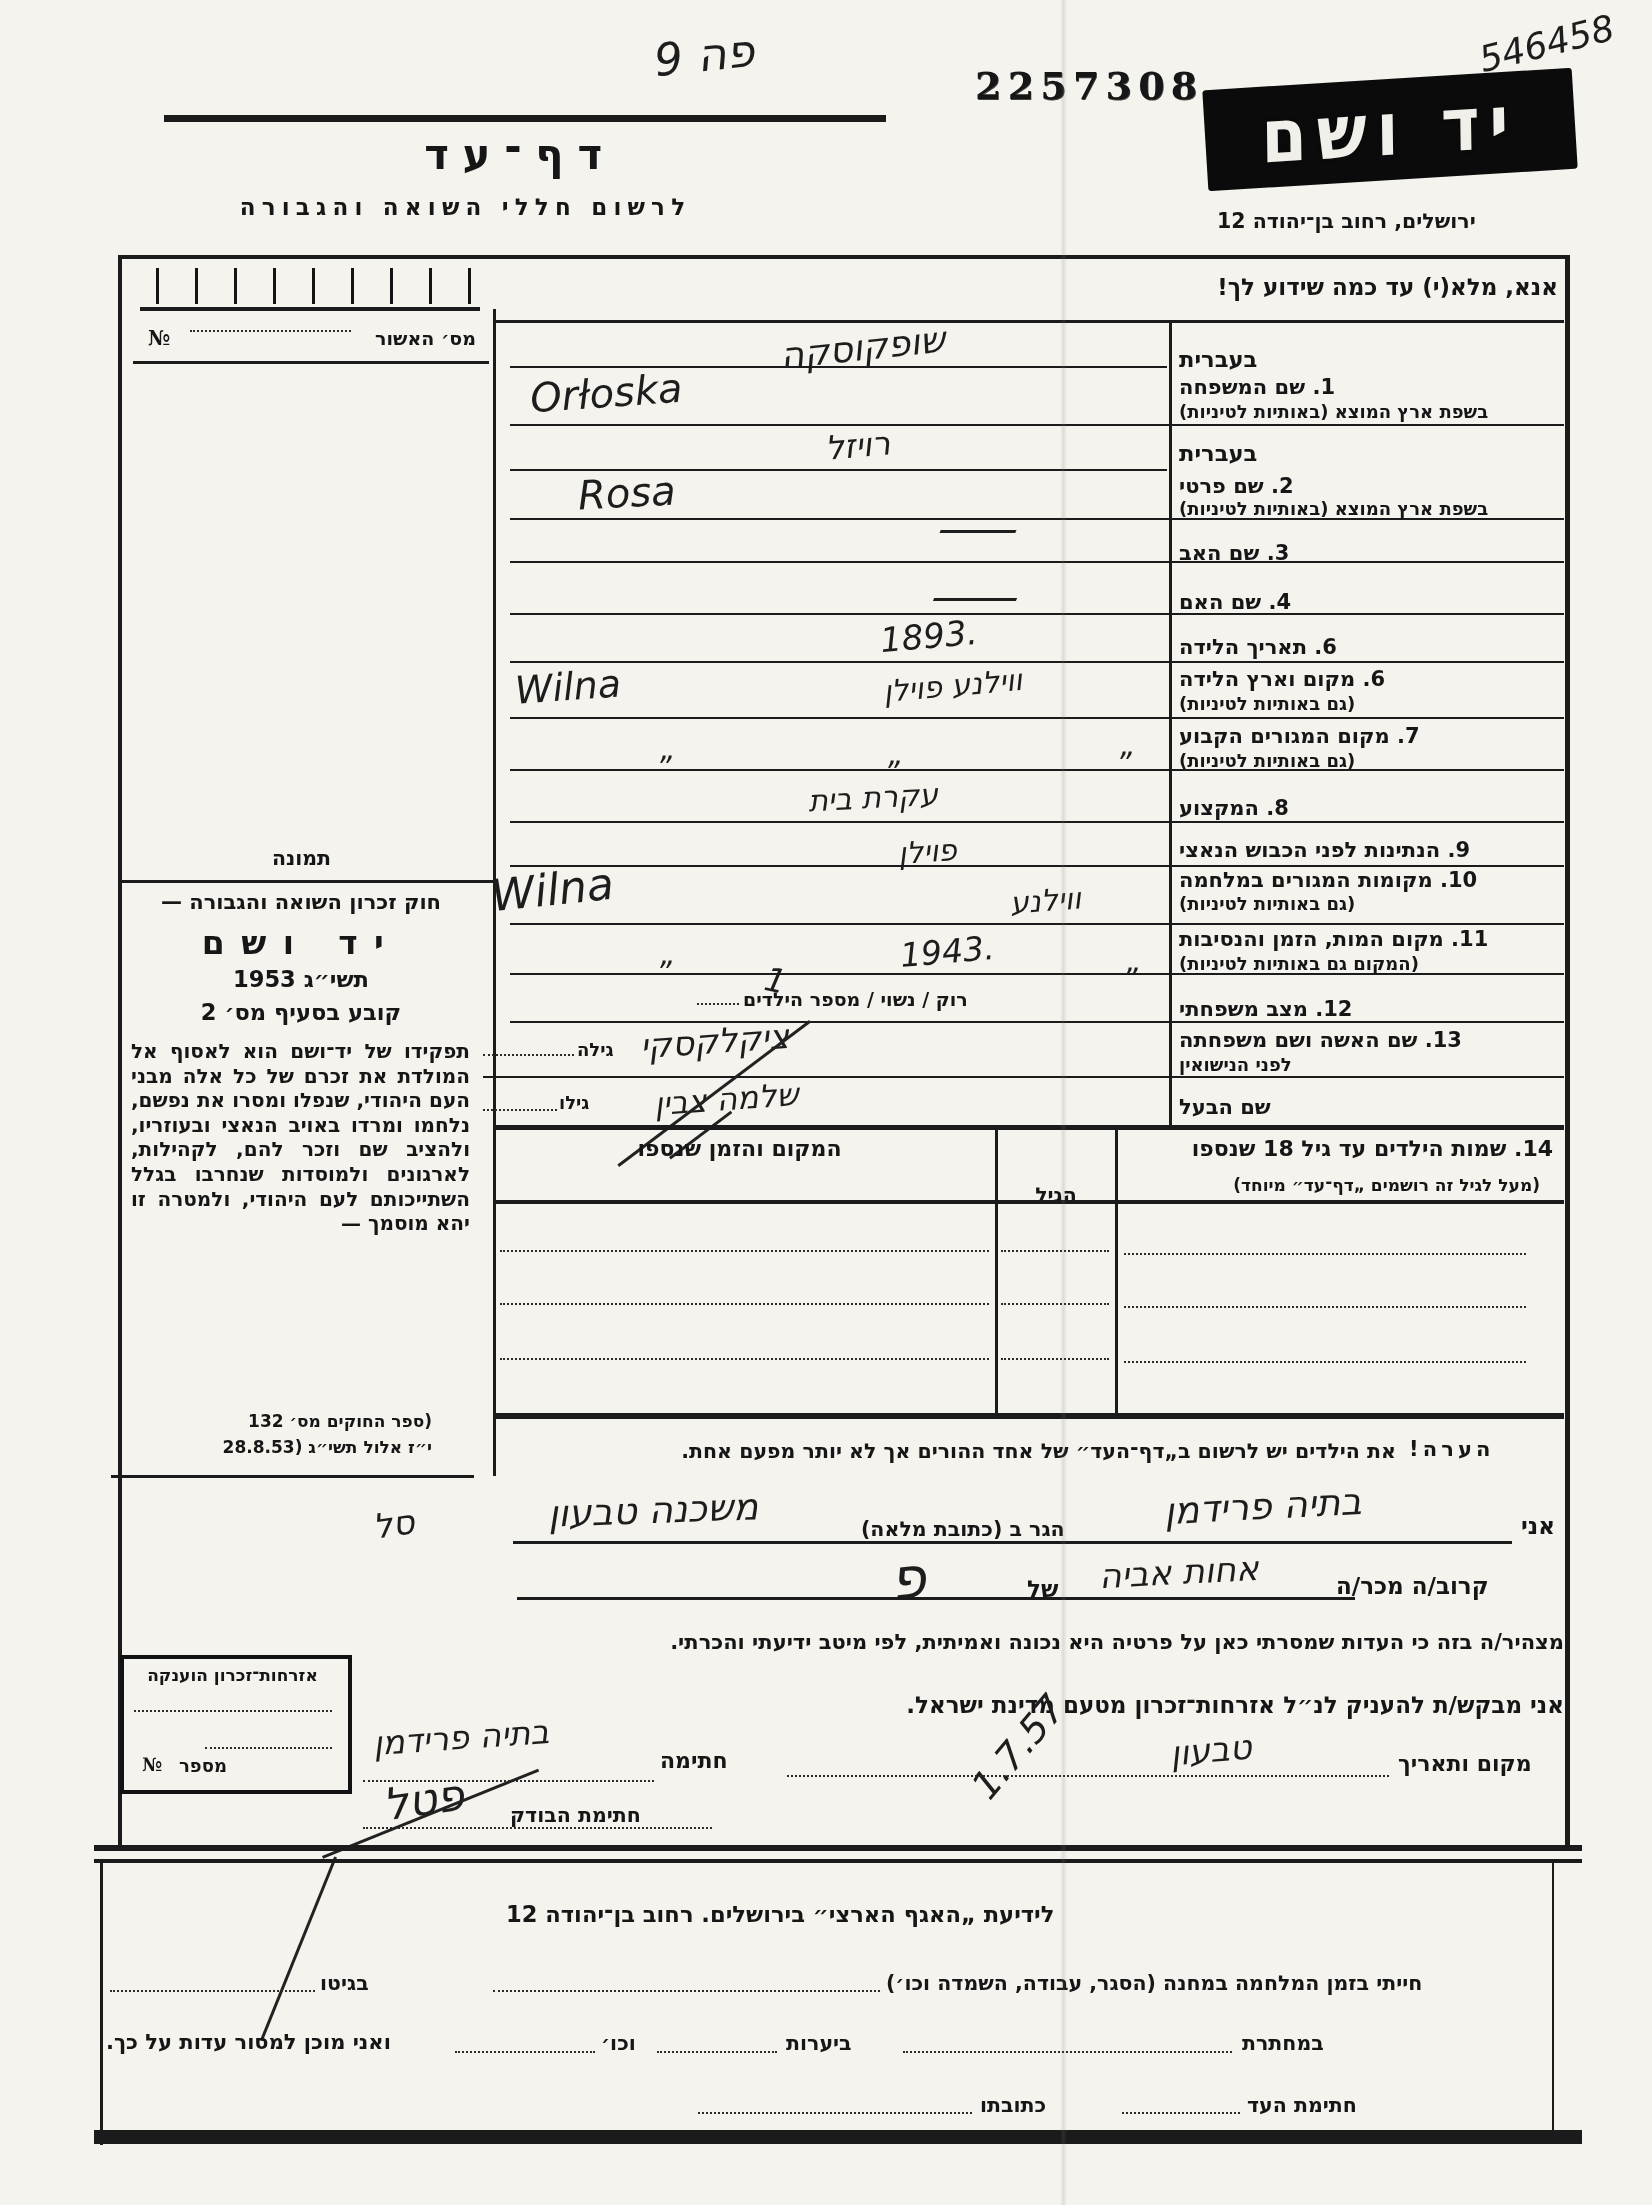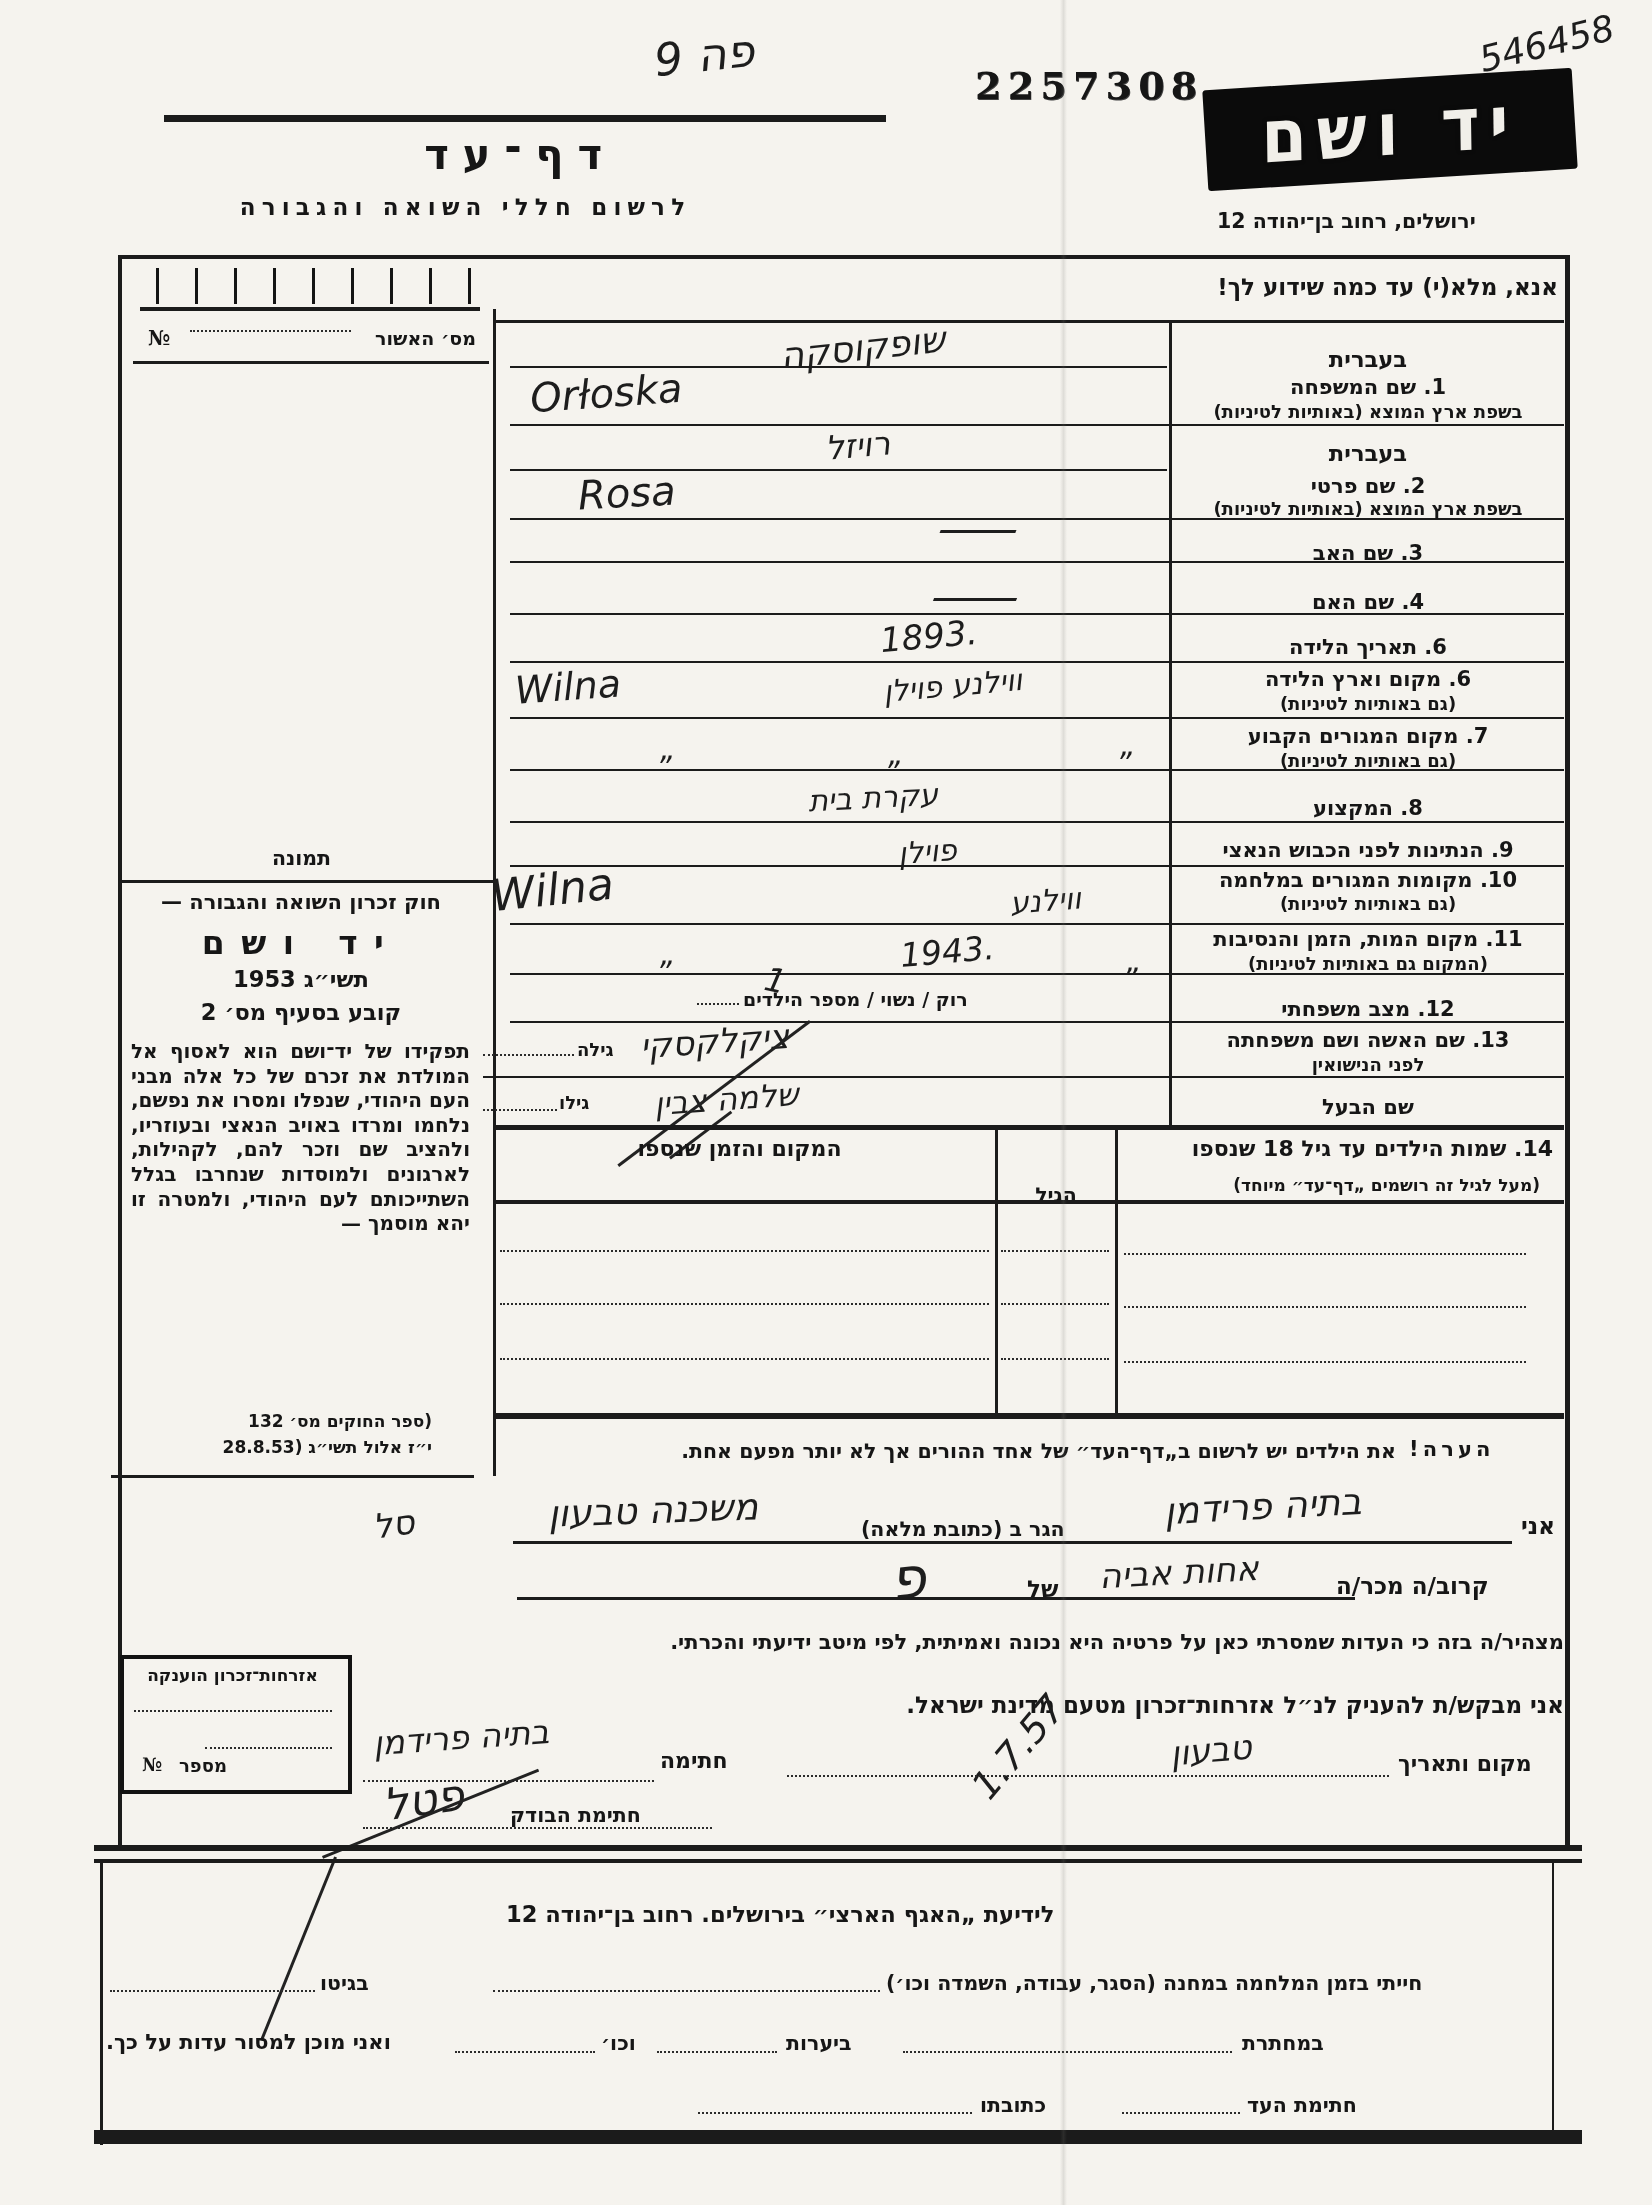--- a/index.html
+++ b/index.html
@@ -7,21 +7,21 @@
         font-family:"DejaVu Sans",sans-serif;color:#1a1a1a;}
   #page::after{content:"";position:absolute;left:1060px;top:0;width:6.8px;height:100%;
         background:linear-gradient(90deg,transparent,rgba(120,120,115,.18),transparent);pointer-events:none;}
   .t{position:absolute;white-space:nowrap;color:#161616;}
   .he{direction:rtl;unicode-bidi:embed;font-weight:bold;}
   .ctr{text-align:center;}
   .rt{text-align:right;}
   .hw{font-style:italic;font-weight:normal;color:#1d1d1d;}
   .ln{position:absolute;background:#1b1b1b;}
   .dot{position:absolute;border-bottom:2.7px dotted #2b2b2b;height:0;}
-  .lbl{left:1179px;width:378px;text-align:center;}
+  .lbl{left:1179px;width:378px;text-align:left;}
   .stroke{position:absolute;background:#222;height:2.7px;}
   #stamp{position:absolute;left:1205px;top:79px;width:370px;height:101px;background:#0b0b0b;
          transform:rotate(-3.5deg);display:flex;align-items:center;justify-content:center;border-radius:3.4px;}
   #stamp span{color:#f1efe9;font-weight:bold;font-size:66px;letter-spacing:9.6px;transform:scaleY(1.12) skewX(-3deg);
          direction:rtl;text-shadow:0 0 4.1px rgba(10,10,10,.8);}
   #ticks{position:absolute;left:156px;top:268px;width:322px;height:36px;
          background:repeating-linear-gradient(to right,#141414 0 3.4px,transparent 3.4px 39px);}
   #gbox{position:absolute;left:120px;top:1655px;width:224px;height:131px;border:4.1px solid #121212;}
 </style>
 </head>

